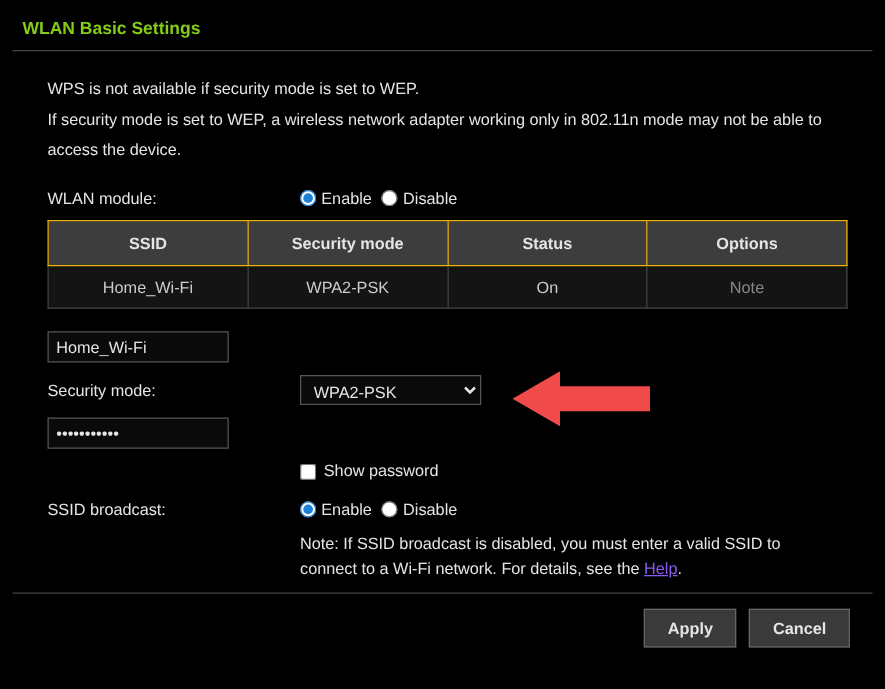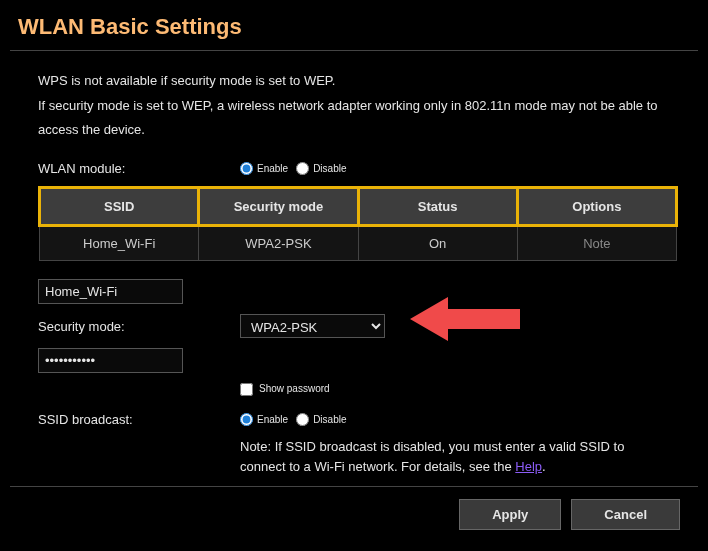--- a/index.html
+++ b/index.html
@@ -13,22 +13,22 @@
       font-size: 13px;
       color: #ccc;
       width: 708px;
       height: 551px;
       overflow: hidden;
     }
     .container {
       padding: 0;
     }
     .page-title {
-      color: #fdba74;
-      font-size: 22px;
+      color: #84cc16;
+      font-size: 14px;
       font-weight: bold;
       padding: 14px 18px 10px 18px;
     }
     .hr {
       border-top: 1px solid #444;
       margin: 0 10px;
     }
     .content {
       padding: 18px 14px 10px 38px;
     }
@@ -64,33 +64,33 @@
       width: 13px;
       height: 13px;
     }
     input[type="checkbox"] {
       accent-color: #fff;
       width: 13px;
       height: 13px;
     }
     .radio-label {
       color: #e5e5e5;
-      font-size: 10px;
+      font-size: 13px;
     }
     .table {
       border-collapse: collapse;
       width: 640px;
       margin-bottom: 18px;
     }
     .table th {
       background: #3d3d3d;
       color: #e5e5e5;
       font-weight: bold;
       padding: 10px 8px;
-      border: 3px solid #eab308;
+      border: 1px solid #eab308;
       text-align: center;
       font-size: 13px;
     }
     .table td {
       background: #141414;
       color: #ccc;
       padding: 9px 8px;
       border: 1px solid #444;
       text-align: center;
       font-size: 13px;
@@ -138,29 +138,29 @@
       justify-content: flex-end;
       gap: 10px;
       padding: 12px 18px 0 0;
       border-top: 1px solid #444;
       margin: 0 10px;
     }
     .btn {
       background: #3a3a3a;
       border: 1px solid #666;
       color: #e5e5e5;
-      padding: 7px 32px;
+      padding: 7px 18px;
       font-size: 13px;
       font-weight: bold;
       cursor: pointer;
       font-family: Arial, sans-serif;
     }
     .checkbox-row {
       display: flex;
-      align-items: flex-start;
+      align-items: flex-end;
       gap: 6px;
       margin-left: 202px;
       margin-bottom: 16px;
     }
     .note-row {
       margin-left: 202px;
     }
     .relative-wrap {
       position: relative;
     }

